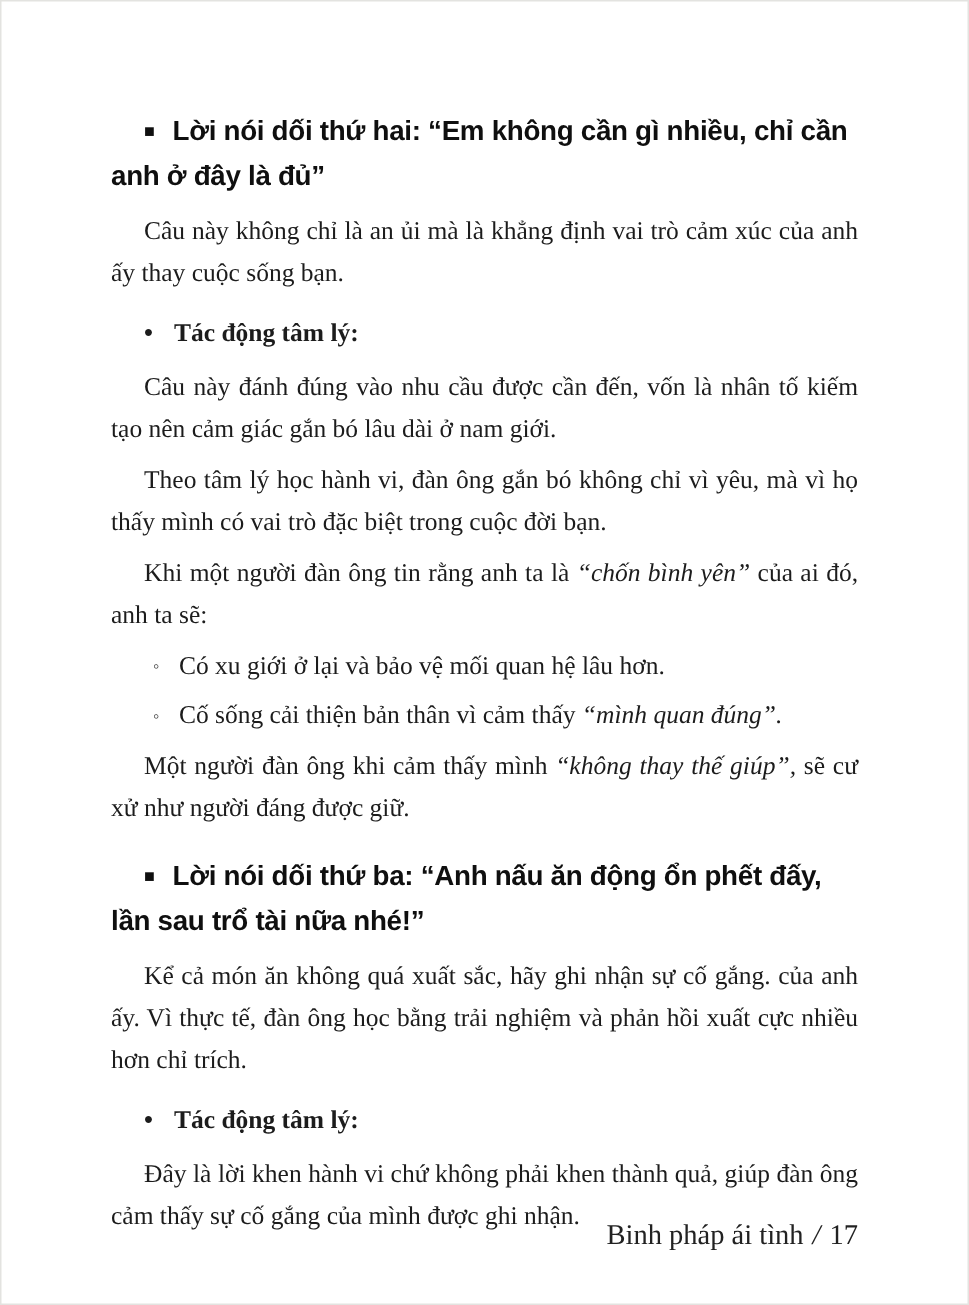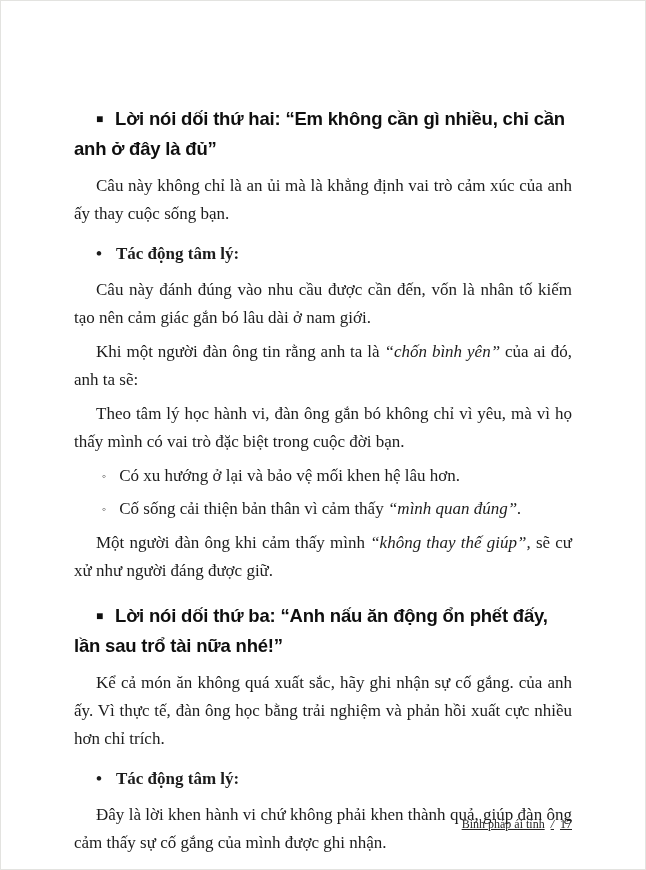--- a/index.html
+++ b/index.html
@@ -3,21 +3,21 @@
 <meta charset="utf-8">
 <style>
   html,body { margin:0; padding:0; background:#efefed; }
   .page {
     box-sizing:border-box;
     width:646px; height:870px;
     margin:0 auto;
     background:#ffffff;
     box-shadow: inset 0 0 0 1px #e3e3e0;
     position:relative;
-    padding:88px 74px 40px 74px;
+    padding:56px 74px 40px 74px;
     font-family:"Liberation Serif", serif;
     font-size:17px;
     line-height:28px;
     color:#1c1c1c;
     overflow:hidden;
   }
   .para {
     margin:6px 0;
     text-indent:22px;
     text-align:justify;
@@ -53,53 +53,52 @@
     font-size:12px;
     color:#333;
     margin-right:13px;
     vertical-align:1px;
   }
   .q { font-style:italic; }
   .footer {
     position:absolute;
     right:74px;
     bottom:32px;
-    font-size:12px;
+    font-size:19px;
     color:#222;
     font-family:"Liberation Serif", serif;
-    text-decoration:underline;
   }
   .footer .sep { font-style:italic; padding:0 6px; }
 </style>
 </head>
 <body>
 
 <div class="page">
 
   <h2 class="heading">
     <span class="sq">■</span><span>Lời nói dối thứ hai: “Em không cần gì nhiều, chỉ cần anh ở đây là đủ”</span>
   </h2>
 
   <p class="para">Câu này không chỉ là an ủi mà là khẳng định vai trò cảm xúc của anh ấy thay cuộc sống bạn.</p>
 
   <p class="bullet-line">
     <span class="dot">•</span><span>Tác động tâm lý:</span>
   </p>
 
   <p class="para">Câu này đánh đúng vào nhu cầu được cần đến, vốn là nhân tố kiếm tạo nên cảm giác gắn bó lâu dài ở nam giới.</p>
 
+  <p class="para">Theo tâm lý học hành vi, đàn ông gắn bó không chỉ vì yêu, mà vì họ thấy mình có vai trò đặc biệt trong cuộc đời bạn.</p>
+
   <p class="para">
     <span>Khi một người đàn ông tin rằng anh ta là </span><span class="q">“chốn bình yên”</span><span> của ai đó, anh ta sẽ:</span>
   </p>
 
-  <p class="para">Theo tâm lý học hành vi, đàn ông gắn bó không chỉ vì yêu, mà vì họ thấy mình có vai trò đặc biệt trong cuộc đời bạn.</p>
-
   <div>
     <p class="sub-item">
-      <span class="ring">◦</span><span>Có xu hướng ở lại và bảo vệ mối khen hệ lâu hơn.</span>
+      <span class="ring">◦</span><span>Có xu giới ở lại và bảo vệ mối quan hệ lâu hơn.</span>
     </p>
     <p class="sub-item">
       <span class="ring">◦</span><span>Cố sống cải thiện bản thân vì cảm thấy </span><span class="q">“mình quan đúng”.</span>
     </p>
   </div>
 
   <p class="para">
     <span>Một người đàn ông khi cảm thấy mình </span><span class="q">“không thay thế giúp”,</span><span> sẽ cư xử như người đáng được giữ.</span>
   </p>
 

